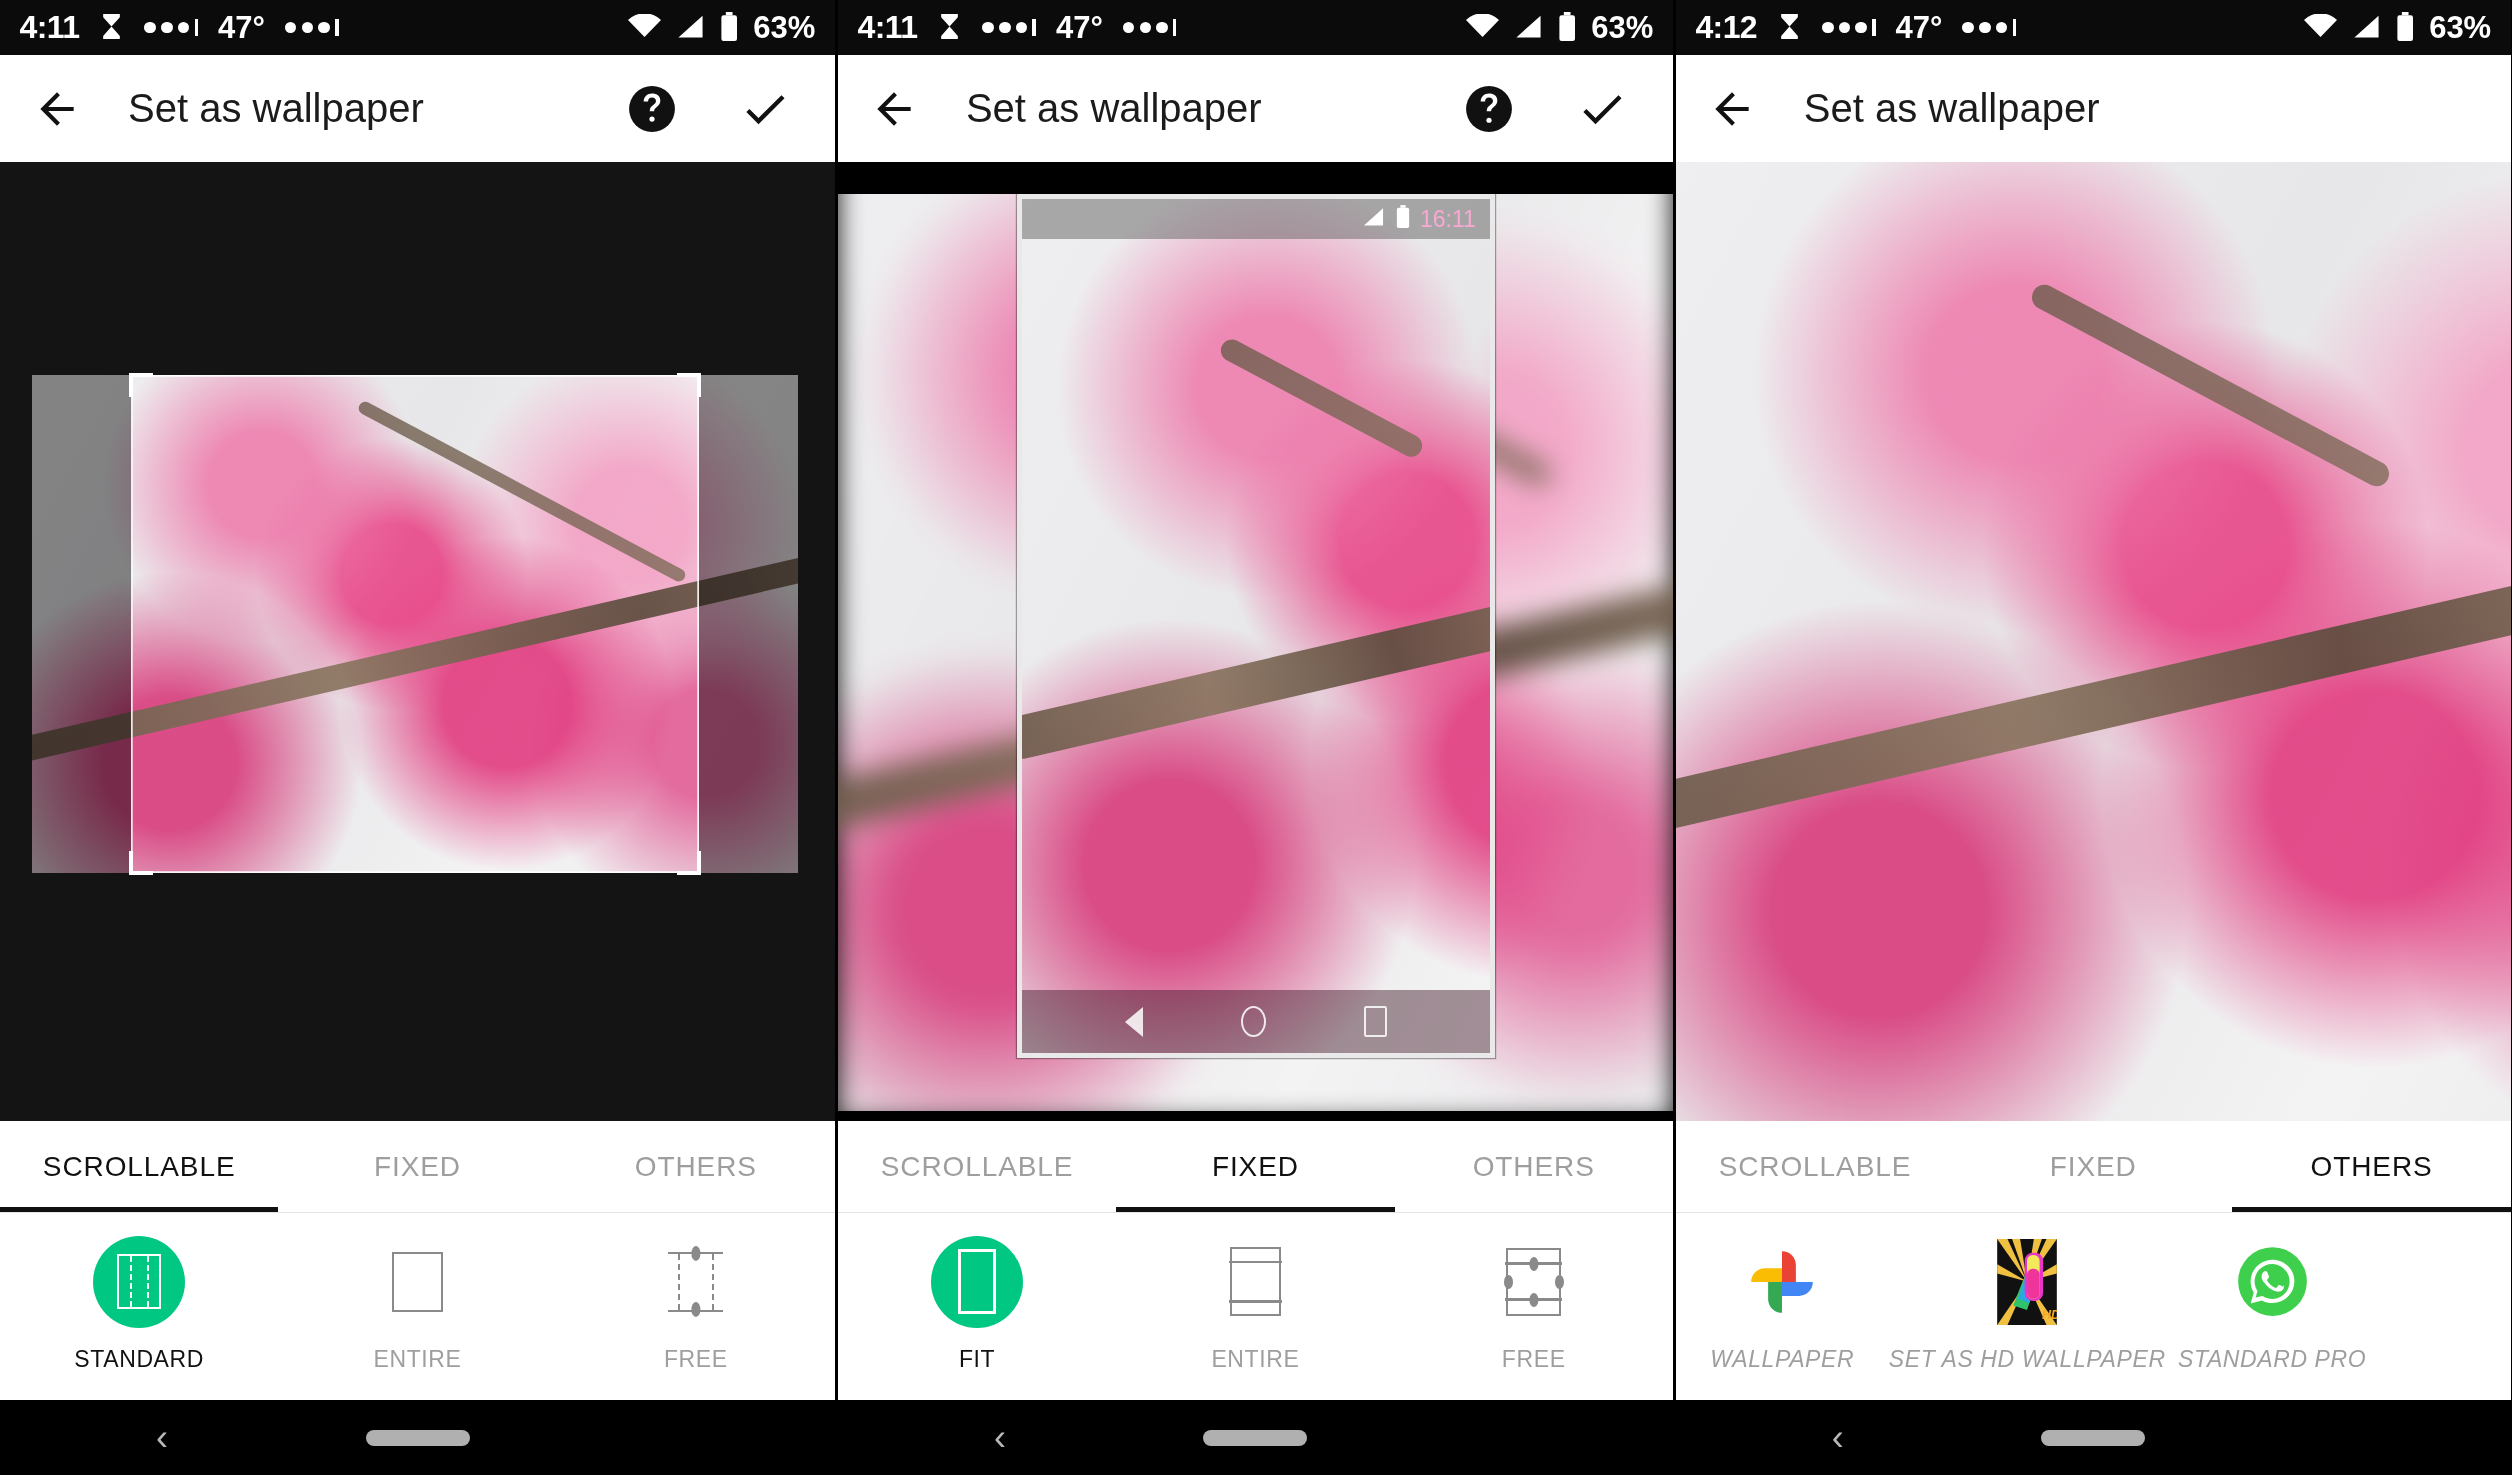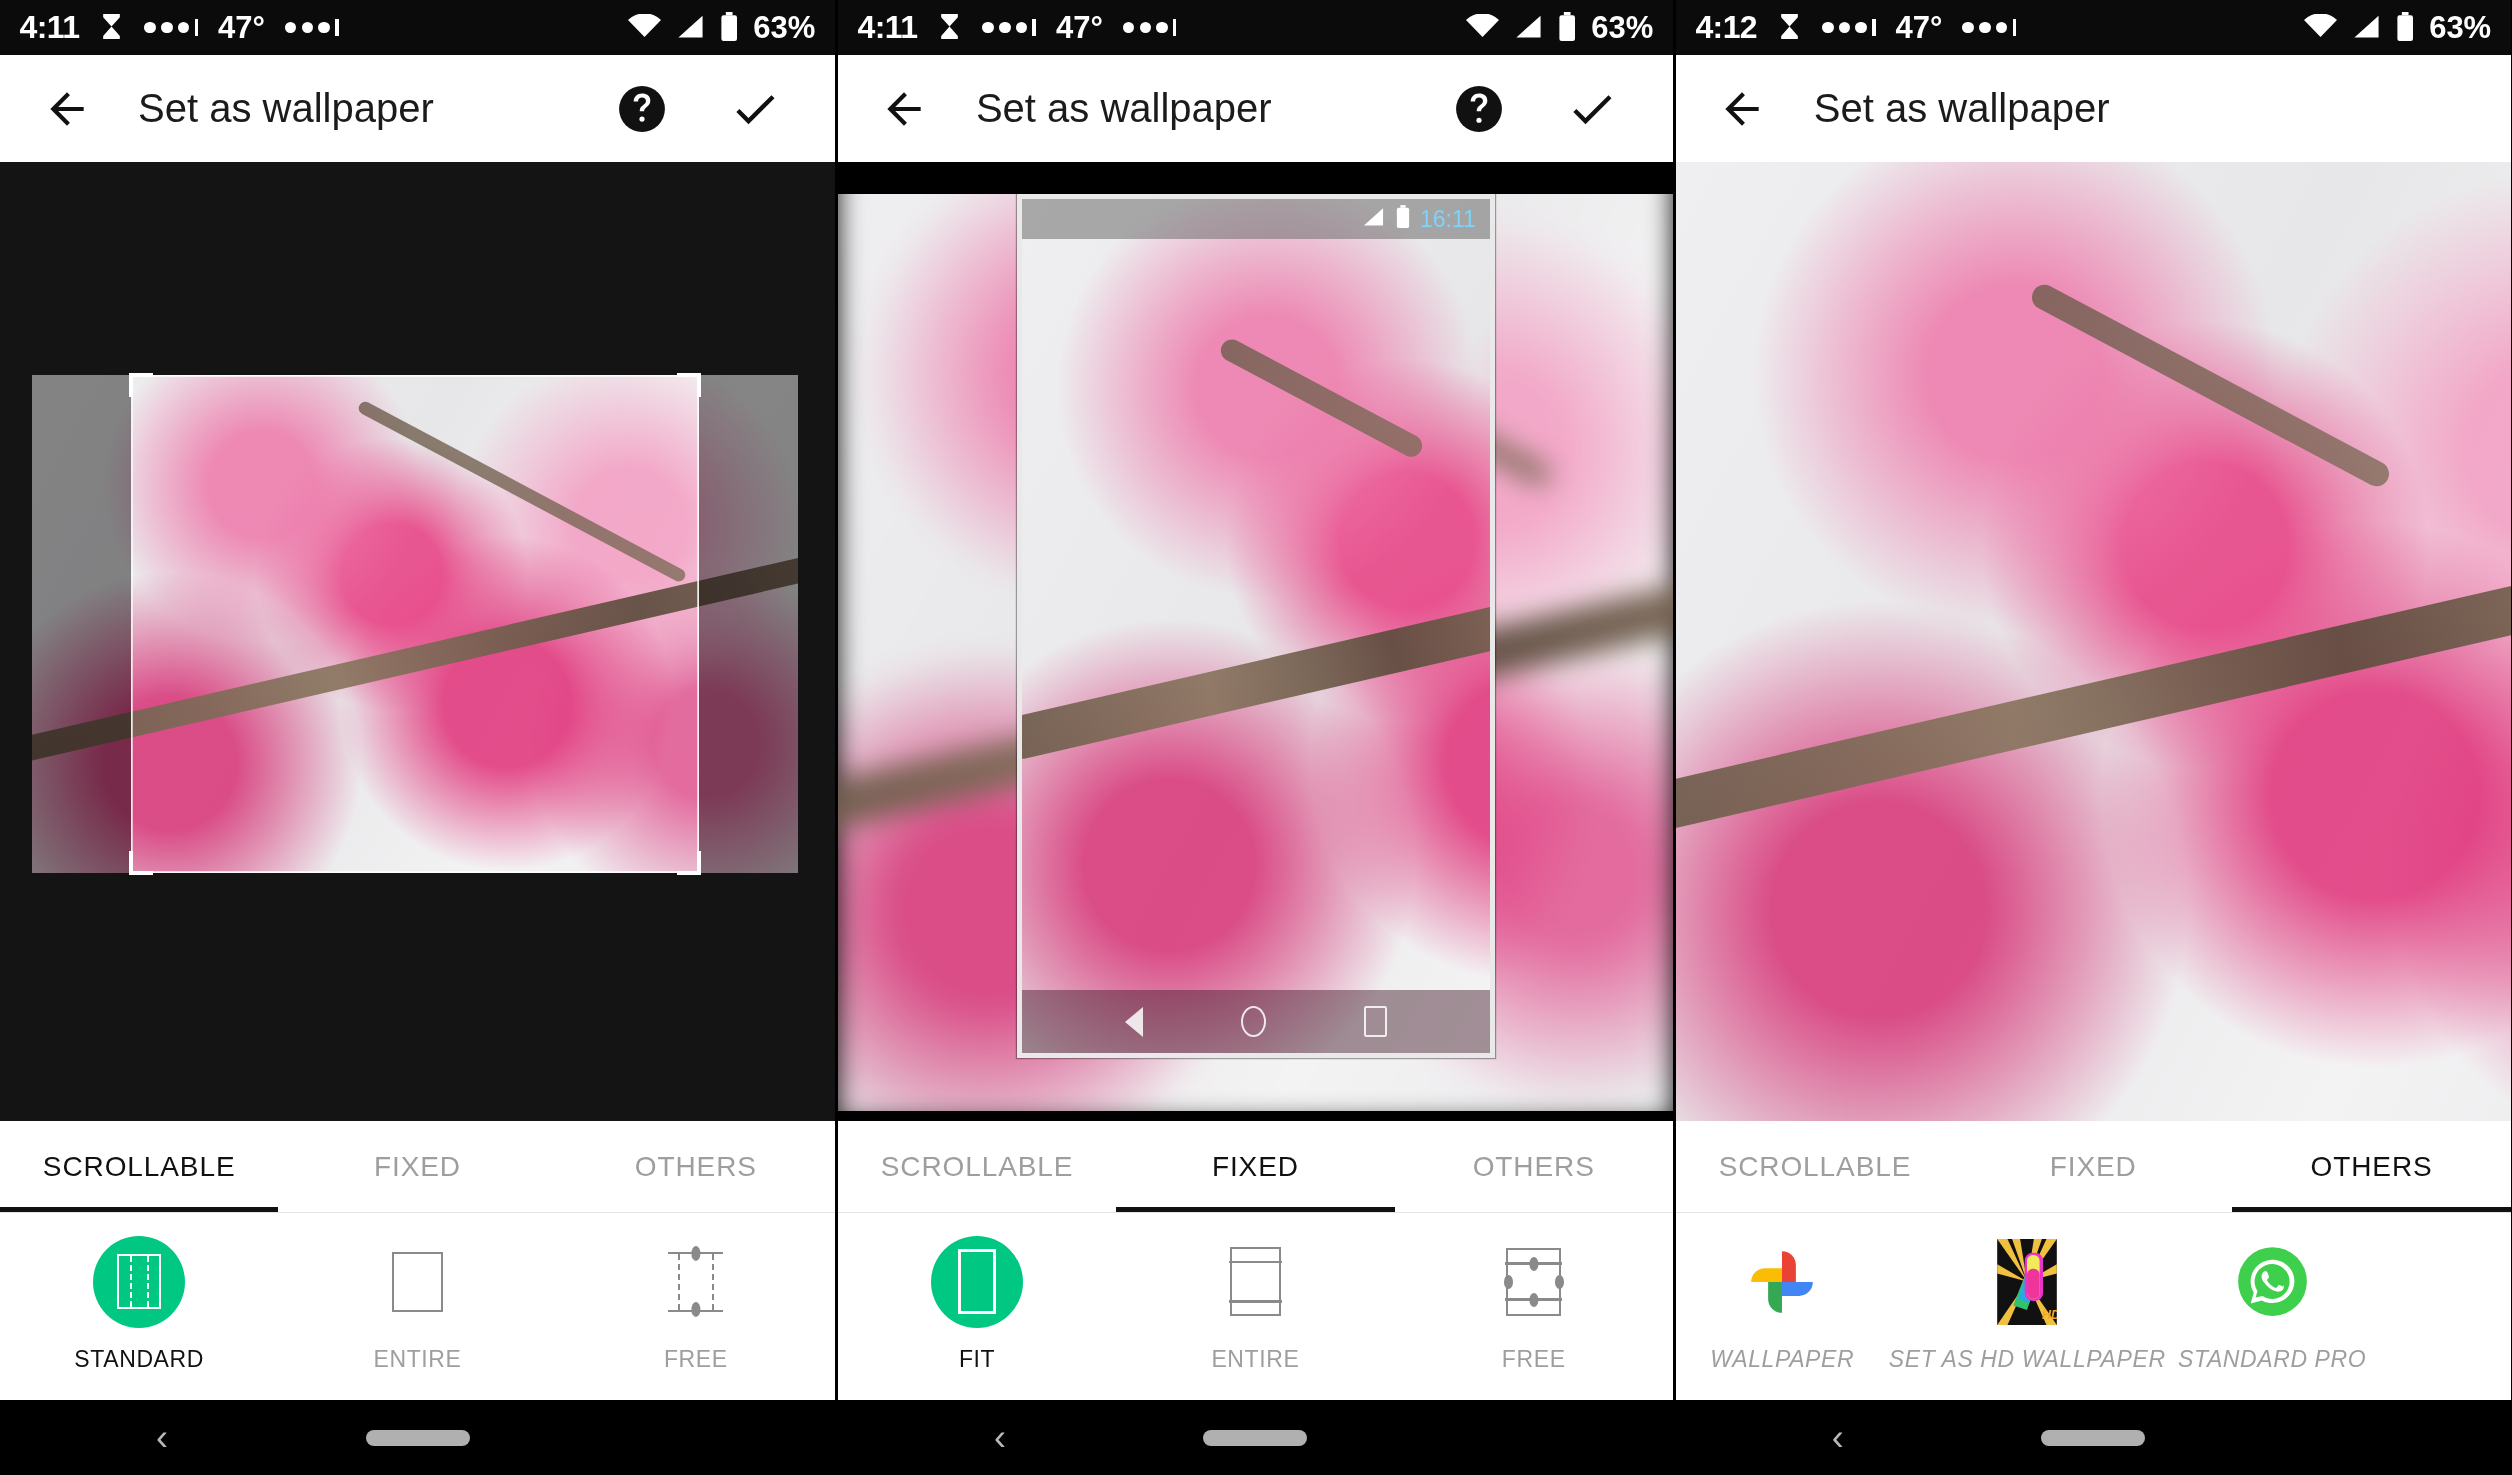--- a/index.html
+++ b/index.html
@@ -22,21 +22,21 @@
   .sb-time{ font-size:32px; font-weight:600; letter-spacing:-0.6px; }
   .sb-temp{ font-size:31px; font-weight:600; }
   .sb-right{ margin-left:auto; display:flex; align-items:center; gap:15px; }
   .sb-pct{ font-size:31px; font-weight:600; }
   .dots{ display:flex; align-items:center; gap:5.2px; }
   .dots i{ width:11.5px;height:11.5px;border-radius:50%;background:#fff;display:block; }
   .dots b{ width:3.5px;height:17.3px;background:#fff;display:block; }
 
   
   .toolbar{ height:107px; background:#fff; display:flex; align-items:center;
-            padding:0 39px; flex:0 0 107px; }
+            padding:0 29px; flex:0 0 107px; }
   .tb-title{ font-size:40px; color:#1b1b1b; margin-left:44px; font-weight:400; }
   .tb-actions{ margin-left:auto; display:flex; align-items:center; gap:58px; padding-right:14px;}
   .iconbtn{ width:55px; height:55px; display:flex; align-items:center; justify-content:center; }
 
   
   .imgarea{ position:relative; flex:1 1 auto; overflow:hidden; background:#141414; }
 
   .photo{ position:absolute; inset:0; background:
       radial-gradient(circle at 18% 78%, rgba(214,38,110,.80) 0 9%, rgba(214,38,110,0) 26%),
       radial-gradient(circle at 30% 22%, rgba(238,120,170,.85) 0 8%, rgba(238,120,170,0) 24%),
@@ -78,21 +78,21 @@
 
   
   .p2-bg{ position:absolute; inset:0; }
   .p2-top{ position:absolute; left:0; right:0; top:0; height:32px; background:#000; z-index:6;}
   .p2-bot{ position:absolute; left:0; right:0; bottom:0; height:10.4px; background:#000; z-index:6;}
   .phone{ position:absolute; left:179px; top:32px; width:478px; height:864px;
           border:5.2px solid #e9e9e9; overflow:hidden; z-index:5;
           box-shadow:0 0 0 1.2px rgba(0,0,0,.35); }
   .phone-sb{ position:absolute; left:0; right:0; top:0; height:40px;
              background:rgba(110,110,110,.55); display:flex; align-items:center;
-             justify-content:flex-end; gap:10.4px; padding-right:14px; color:#7dd3fc;
+             justify-content:flex-end; gap:10.4px; padding-right:14px; color:#f9a8d4;
              font-size:23px; z-index:4; }
   .phone-nav{ position:absolute; left:0; right:0; bottom:0; height:63px;
               background:rgba(60,20,35,.45); display:flex; align-items:center;
               justify-content:center; gap:98px; z-index:4; }
   .nav-back{ width:0;height:0;border-top:15px solid transparent;border-bottom:15px solid transparent;
              border-right:18.4px solid rgba(255,255,255,.85); }
   .nav-home{ width:25px;height:31px;border:2.9px solid rgba(255,255,255,.85);border-radius:50%; }
   .nav-rec{ width:23px;height:31px;border:2.9px solid rgba(255,255,255,.85);border-radius:2.3px; }
 
   

